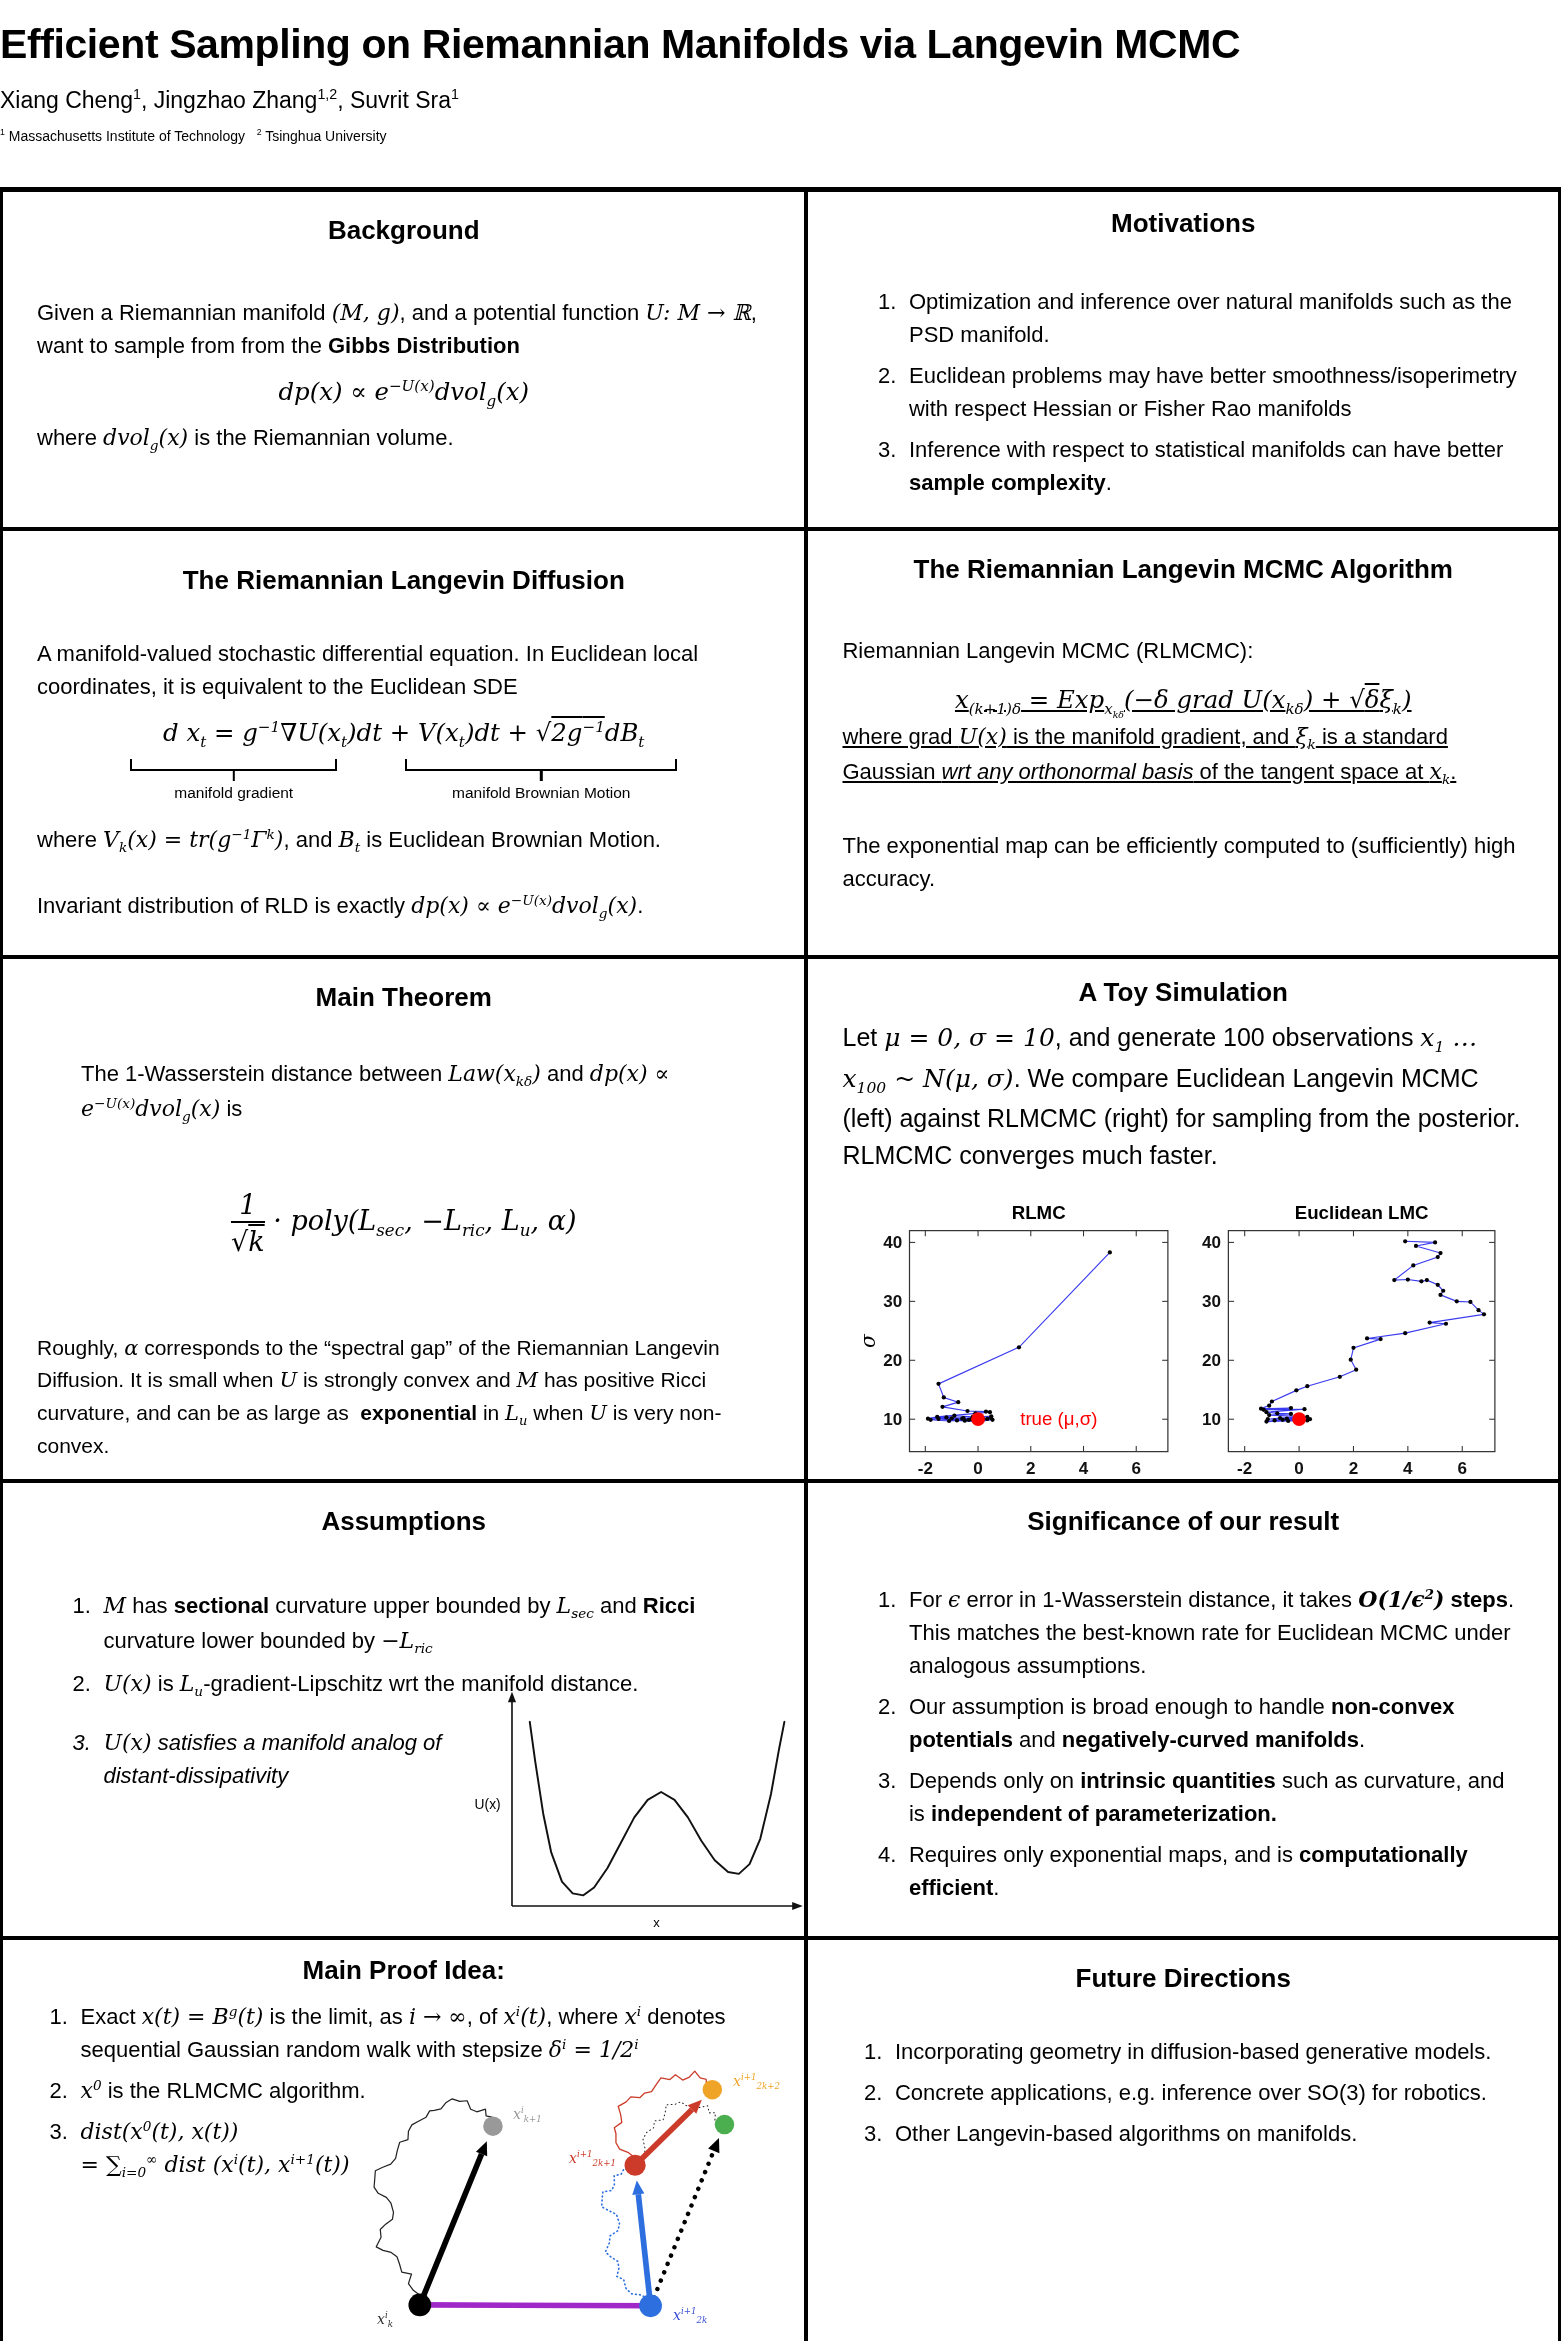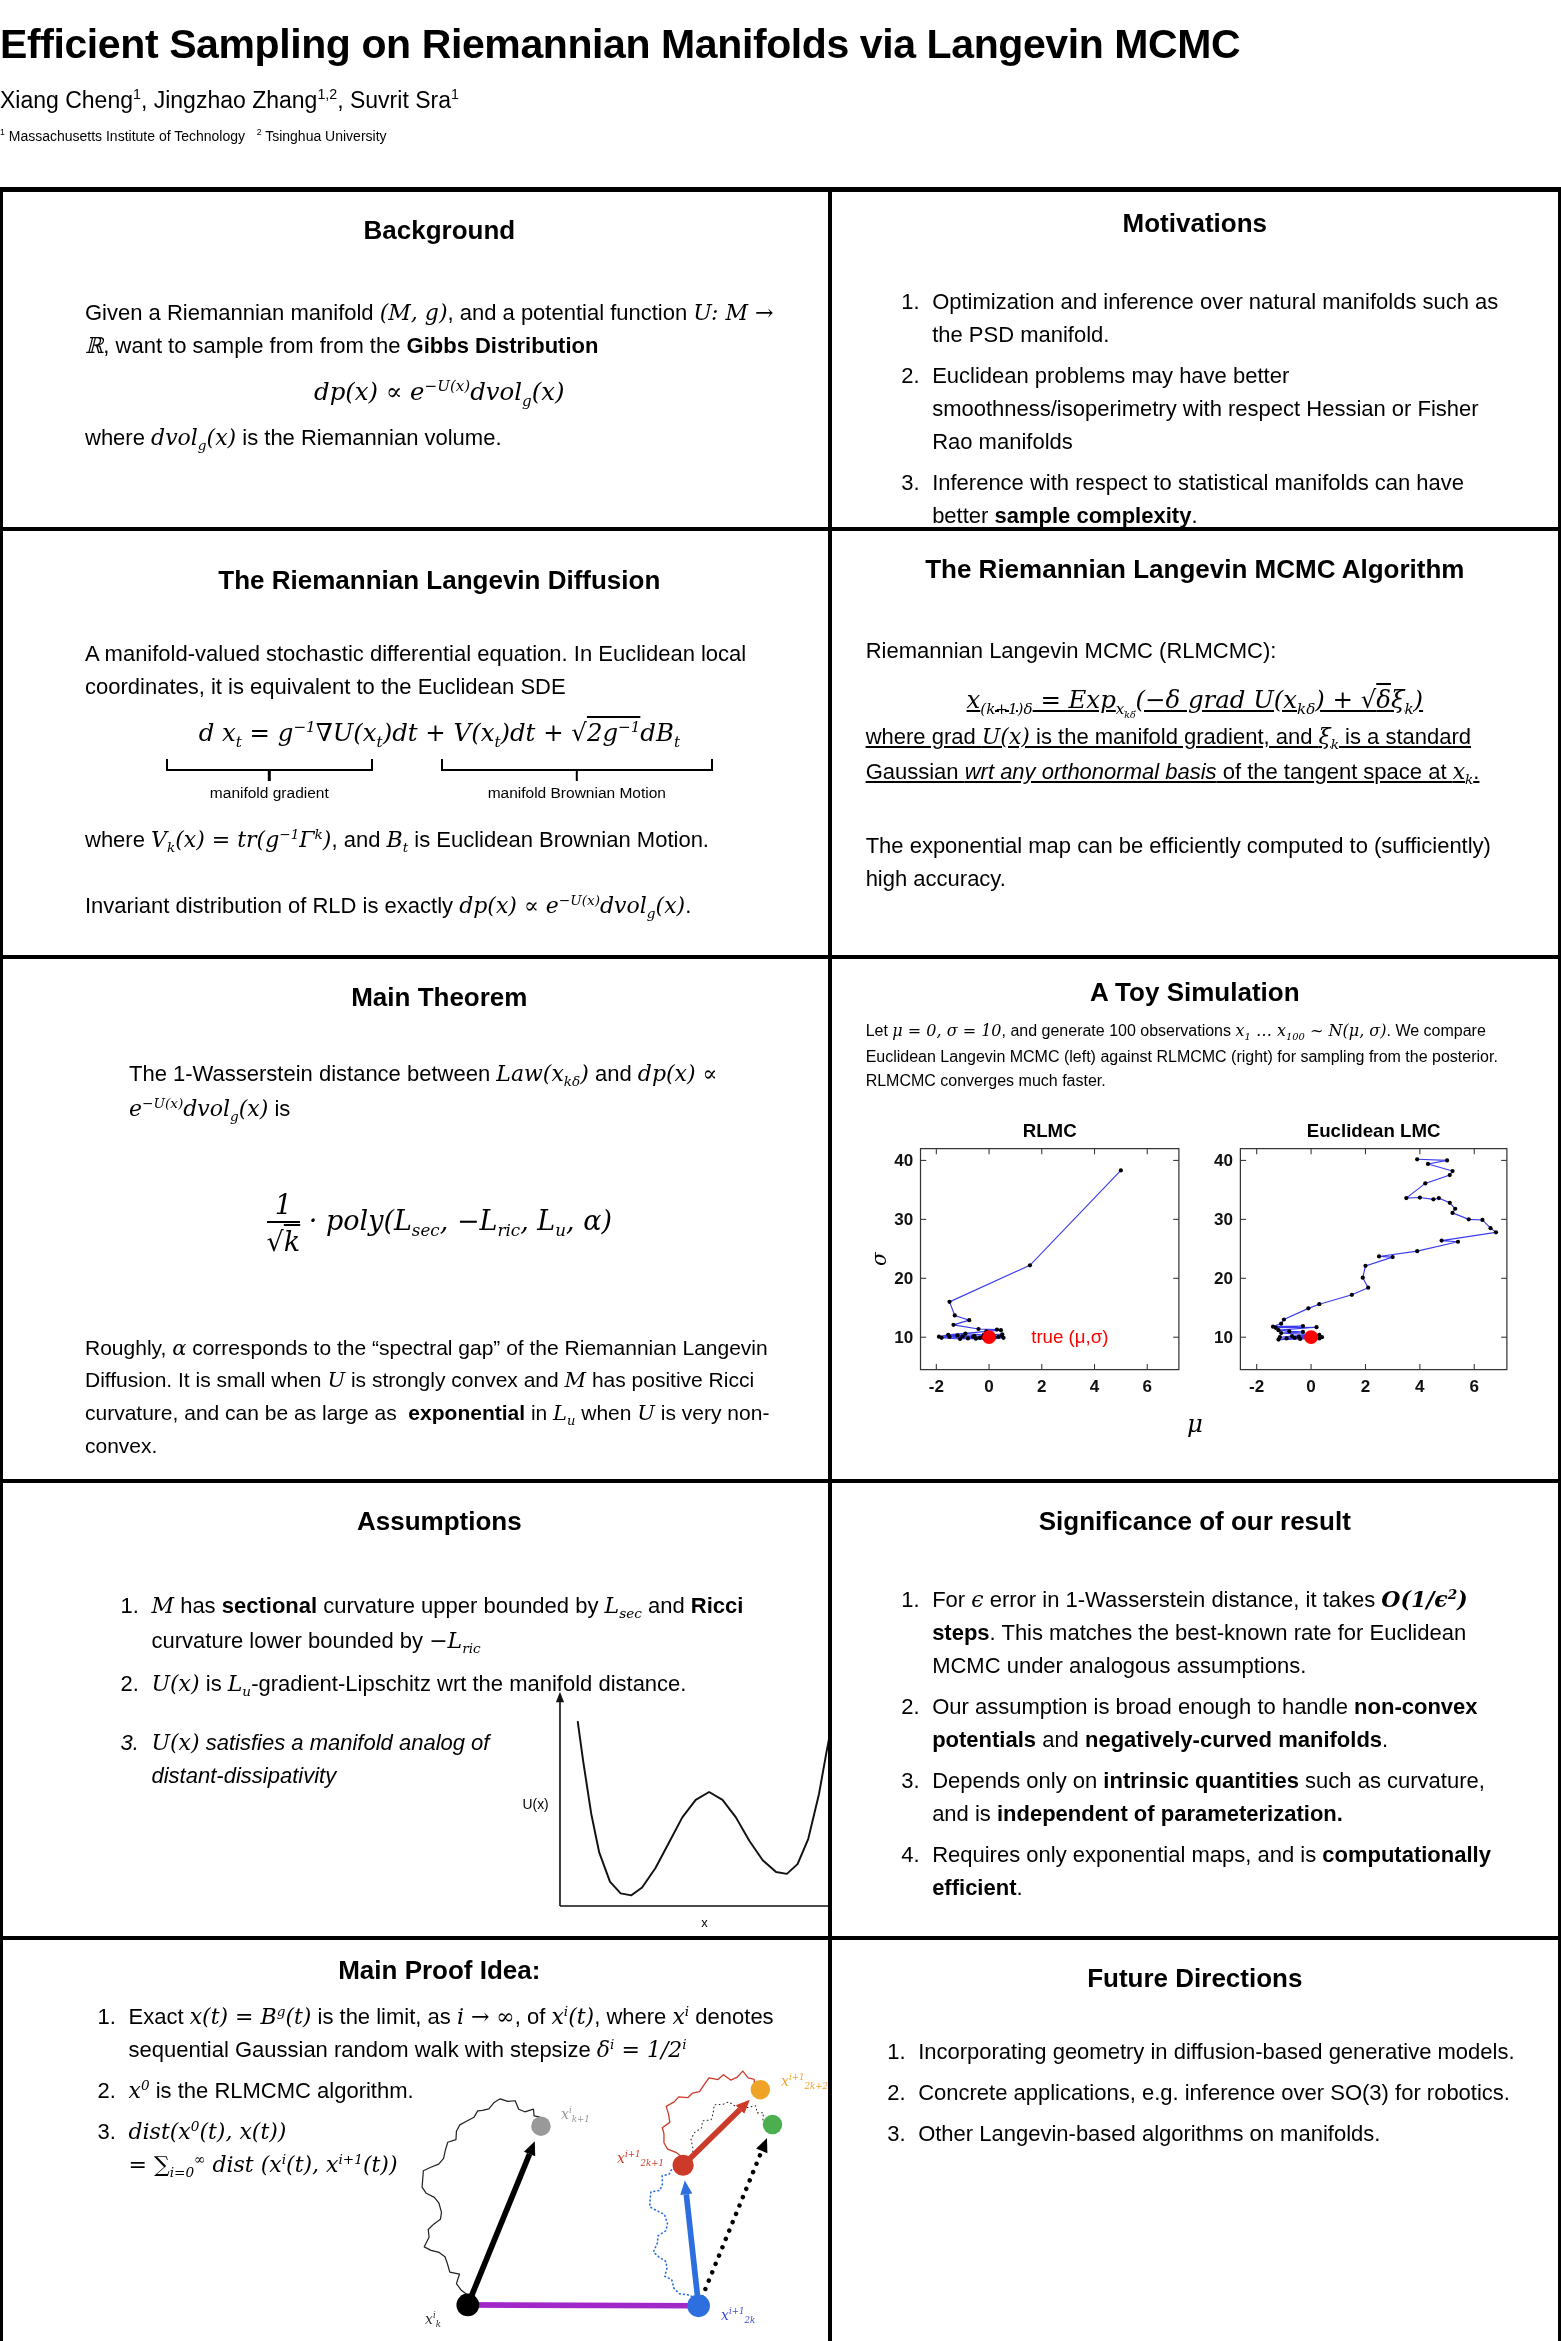--- a/index.html
+++ b/index.html
@@ -7,21 +7,21 @@
           font-family:"Liberation Sans",sans-serif;overflow:hidden;}
   
   .header{position:absolute;top:0;left:0;width:1561px;height:231px;text-align:left;}
   .title{margin:0;padding-top:21px;font-size:41px;font-weight:bold;letter-spacing:-0.4px;}
   .authors{margin-top:18px;font-size:23px;}
   .affils{margin-top:13px;font-size:14px;}
   sup{font-size:62%;}
   sub{font-size:62%;}
   
   .grid{position:absolute;top:187px;left:0;width:1555px;border:3.3px solid #000;border-top:5.7px solid #000;}
-  .row{display:flex;border-bottom:4.1px solid #000;padding-left:48px;}
+  .row{display:flex;border-bottom:4.1px solid #000;}
   .row:last-child{border-bottom:none;}
   .cell{position:relative;box-sizing:border-box;overflow:hidden;padding:0 34px;}
   .cl{width:51.8%;border-right:4.1px solid #000;}
   .cr{flex:1;}
   .r1{height:335px;}.r2{height:424px;}.r3{height:520px;}.r4{height:453px;}.r5{height:401px;}
   .cell-title{text-align:center;font-size:26px;font-weight:bold;margin:23px 0 0 0;}
   .body{font-size:22px;line-height:1.5;margin:0;}
   .m{font-family:"DejaVu Serif",serif;font-style:italic;}
   .ol{text-decoration:overline;}
   .formula{text-align:center;font-size:24.4px;margin:14.6px 0 0 0;}
@@ -113,21 +113,21 @@
         <h2 class="cell-title">Main Theorem</h2>
         <p class="body" style="margin-top:44px;margin-left:44px;margin-right:24.4px;">The 1-Wasserstein distance between <span class="m">Law(x<sub>kδ</sub>)</span> and <span class="m">dp(x) ∝ e<sup>−U(x)</sup>dvol<sub>g</sub>(x)</span> is</p>
         <div class="formula" style="margin-top:62px;font-size:27px;"><span class="frac">
               <span class="fnum">1</span>
               <span class="fden">√<span class="ol">k</span></span>
             </span><span class="m">&nbsp;· poly(L<sub>sec</sub>, −L<sub>ric</sub>, L<sub>u</sub>, α)</span></div>
         <p class="body" style="margin-top:75px;font-size:21px;">Roughly, <span class="m">α</span> corresponds to the “spectral gap” of the Riemannian Langevin Diffusion. It is small when <span class="m">U</span> is strongly convex and <span class="m">M</span> has positive Ricci curvature, and can be as large as <b>&nbsp;exponential</b> in <span class="m">L<sub>u</sub></span> when <span class="m">U</span> is very non-convex.</p>
       </section>
       <section class="cell cr">
         <h2 class="cell-title" style="margin-top:18px;">A Toy Simulation</h2>
-        <p class="body" style="margin-top:11.4px;font-size:16px;">Let <span class="m">μ = 0, σ = 10</span>, and generate 100 observations <span class="m">x<sub>1</sub> … x<sub>100</sub> ~ N(μ, σ)</span>. We compare Euclidean Langevin MCMC (left) against RLMCMC (right) for sampling from the posterior. RLMCMC converges much faster.</p>
+        <p class="body" style="margin-top:11.4px;font-size:25px;">Let <span class="m">μ = 0, σ = 10</span>, and generate 100 observations <span class="m">x<sub>1</sub> … x<sub>100</sub> ~ N(μ, σ)</span>. We compare Euclidean Langevin MCMC (left) against RLMCMC (right) for sampling from the posterior. RLMCMC converges much faster.</p>
         <div class="figrow">
           <svg id="plot0" class="plot" width="316" height="286" viewBox="0 0 388 352">
               <rect x="58" y="34" width="318" height="272" fill="#ffffff" stroke="#333" stroke-width="1.5"></rect>
               <line x1="77.46938775510205" y1="306" x2="77.46938775510205" y2="299" stroke="#333" stroke-width="1.3"></line>
               <line x1="77.46938775510205" y1="34" x2="77.46938775510205" y2="41" stroke="#333" stroke-width="1.3"></line>
               <text x="77.46938775510205" y="333" text-anchor="middle" font-size="21" font-weight="600" fill="#111">-2</text>
               <line x1="142.3673469387755" y1="306" x2="142.3673469387755" y2="299" stroke="#333" stroke-width="1.3"></line>
               <line x1="142.3673469387755" y1="34" x2="142.3673469387755" y2="41" stroke="#333" stroke-width="1.3"></line>
               <text x="142.3673469387755" y="333" text-anchor="middle" font-size="21" font-weight="600" fill="#111">0</text>
               <line x1="207.26530612244895" y1="306" x2="207.26530612244895" y2="299" stroke="#333" stroke-width="1.3"></line>

